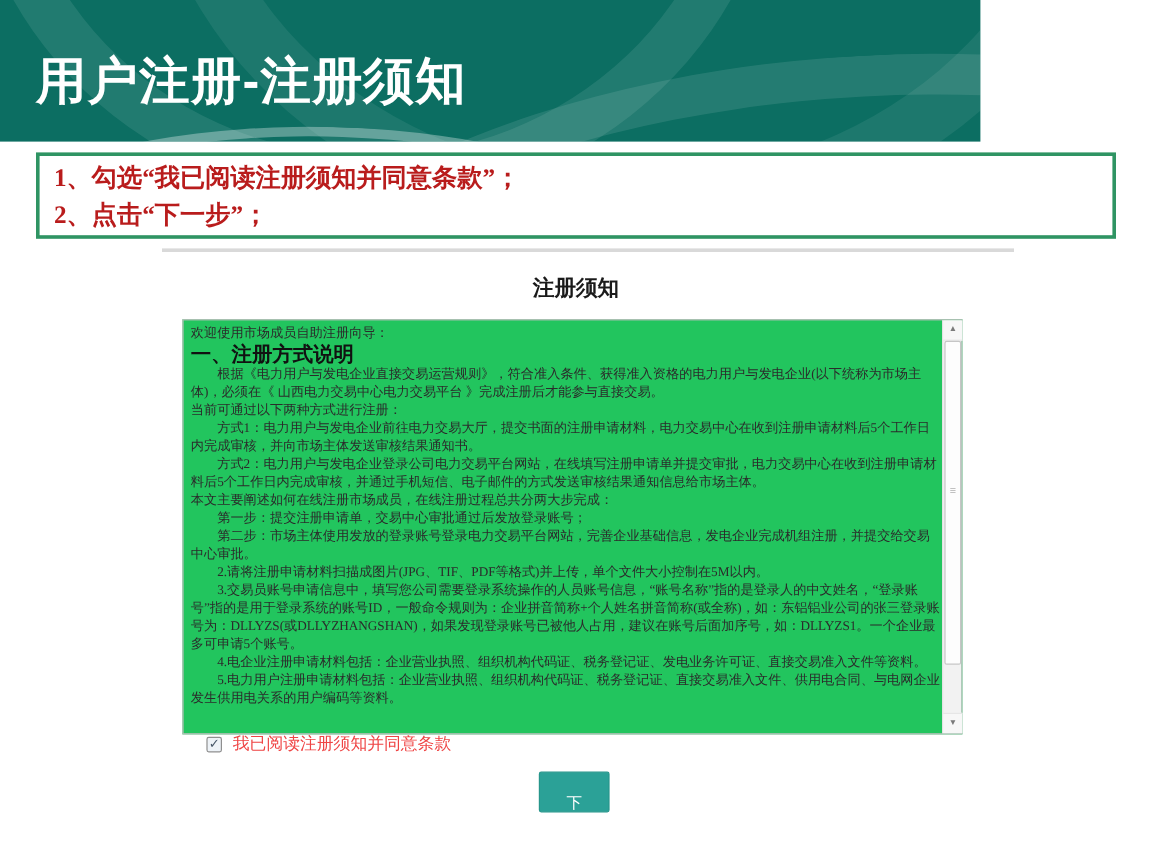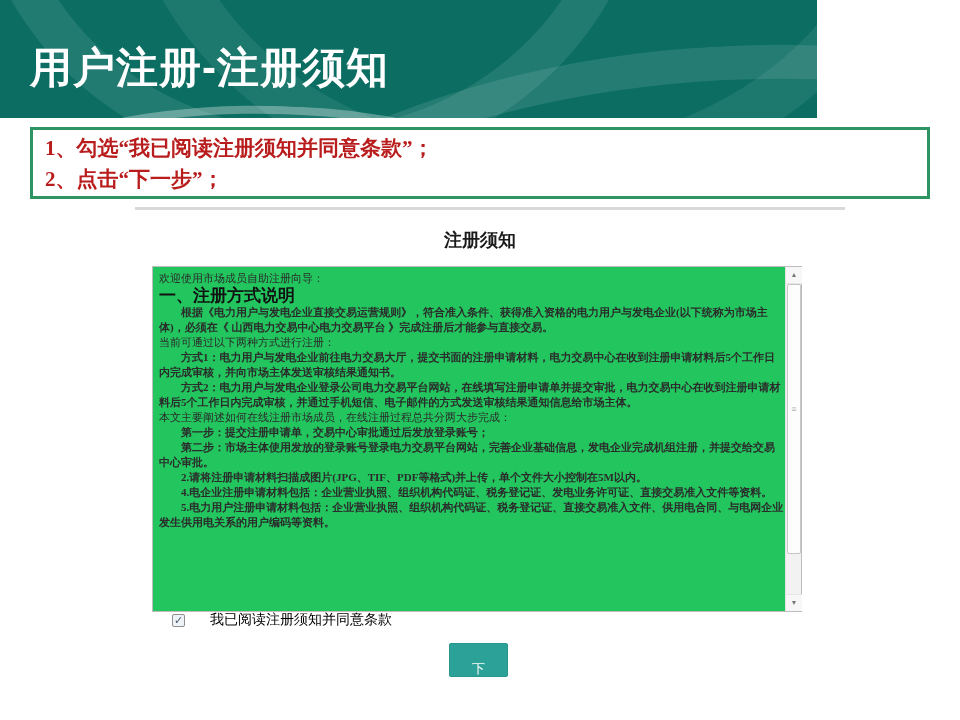--- a/index.html
+++ b/index.html
@@ -53,21 +53,21 @@
     position:absolute;left:152px;top:266px;width:650px;height:346px;
     box-sizing:border-box;border:1px solid #bdbdbd;background:#22c55e;
   }
   .notice-content{
     position:absolute;left:0;top:0;right:16px;bottom:0;
     padding:4px 0 0 6px;overflow:hidden;
     font-family:"Liberation Serif","DejaVu Serif",serif;
     font-size:11px;line-height:15px;color:#2b2b2b;
   }
   .np{margin:0;}
-  .np.indent{text-indent:2em;font-weight:bold;}
+  .np.indent{text-indent:2em;}
   .np.heading{
     font-size:17px;font-weight:bold;line-height:19px;color:#111111;
     font-family:Liberation Serif, serif;
   }
   
   .scrollbar{
     position:absolute;top:0;right:0;width:16px;height:100%;
     background:#f2f2f2;border-left:1px solid #e3e3e3;box-sizing:border-box;
   }
   .sb-btn{
@@ -88,21 +88,21 @@
     position:absolute;left:172px;top:611px;height:18px;
     display:flex;align-items:center;
   }
   .checkbox{
     width:13px;height:13px;box-sizing:border-box;border:1px solid #8f8f8f;
     background:#eef3f8;border-radius:2px;display:inline-flex;
     align-items:center;justify-content:center;cursor:pointer;
   }
   .checkbox .check{font-size:11px;color:#4a5a6b;line-height:1;visibility:hidden;}
   .checkbox.checked .check{visibility:visible;}
-  .agree-label{margin-left:25px;font-size:14px;color:#000000;}
+  .agree-label{margin-left:9px;font-size:14px;color:#ef4444;}
   
   .next-btn{
     position:absolute;left:449px;top:643px;width:59px;height:25px;
     background:var(--button-bg,#2ba197);border:1px solid #27968c;border-radius:2px;
     color:#ffffff;font-size:13px;text-align:center;padding:16px;cursor:pointer;
     font-family:"Liberation Sans","DejaVu Sans",sans-serif;
   }
 </style>
 </head>
 <body style="--header-bg: #0c6e62; --header-swoosh: #17806f; --instruction-border: #2f9463; --button-bg: #2ba197; --divider: #d9d9d9;">
@@ -131,20 +131,21 @@
       <div class="np plain">欢迎使用市场成员自助注册向导：</div>
       <div class="np heading">一、注册方式说明</div>
       <div class="np indent">根据《电力用户与发电企业直接交易运营规则》，符合准入条件、获得准入资格的电力用户与发电企业(以下统称为市场主体)，必须在《 山西电力交易中心电力交易平台 》完成注册后才能参与直接交易。</div>
       <div class="np plain">当前可通过以下两种方式进行注册：</div>
       <div class="np indent">方式1：电力用户与发电企业前往电力交易大厅，提交书面的注册申请材料，电力交易中心在收到注册申请材料后5个工作日内完成审核，并向市场主体发送审核结果通知书。</div>
       <div class="np indent">方式2：电力用户与发电企业登录公司电力交易平台网站，在线填写注册申请单并提交审批，电力交易中心在收到注册申请材料后5个工作日内完成审核，并通过手机短信、电子邮件的方式发送审核结果通知信息给市场主体。</div>
       <div class="np plain">本文主要阐述如何在线注册市场成员，在线注册过程总共分两大步完成：</div>
       <div class="np indent">第一步：提交注册申请单，交易中心审批通过后发放登录账号；</div>
       <div class="np indent">第二步：市场主体使用发放的登录账号登录电力交易平台网站，完善企业基础信息，发电企业完成机组注册，并提交给交易中心审批。</div>
       <div class="np indent">2.请将注册申请材料扫描成图片(JPG、TIF、PDF等格式)并上传，单个文件大小控制在5M以内。</div>
+      <div class="np indent">3.交易员账号申请信息中，填写您公司需要登录系统操作的人员账号信息，“账号名称”指的是登录人的中文姓名，“登录账号”指的是用于登录系统的账号ID，一般命令规则为：企业拼音简称+个人姓名拼音简称(或全称)，如：东铝铝业公司的张三登录账号为：DLLYZS(或DLLYZHANGSHAN)，如果发现登录账号已被他人占用，建议在账号后面加序号，如：DLLYZS1。一个企业最多可申请5个账号。</div>
       <div class="np indent">4.电企业注册申请材料包括：企业营业执照、组织机构代码证、税务登记证、发电业务许可证、直接交易准入文件等资料。</div>
       <div class="np indent">5.电力用户注册申请材料包括：企业营业执照、组织机构代码证、税务登记证、直接交易准入文件、供用电合同、与电网企业发生供用电关系的用户编码等资料。</div>
     </div>
   <div class="scrollbar">
     <div class="sb-btn up">
       <span>▲</span>
     </div>
     <div class="sb-thumb">
       <span class="grip">≡</span>
     </div>

